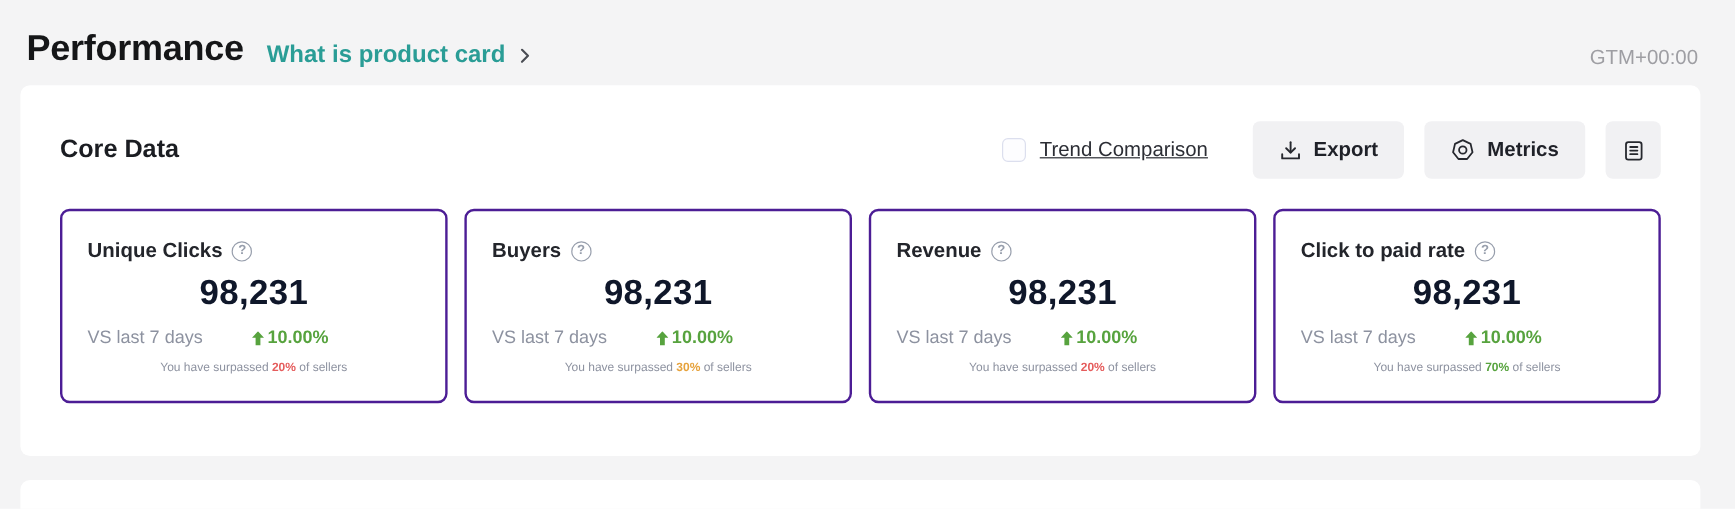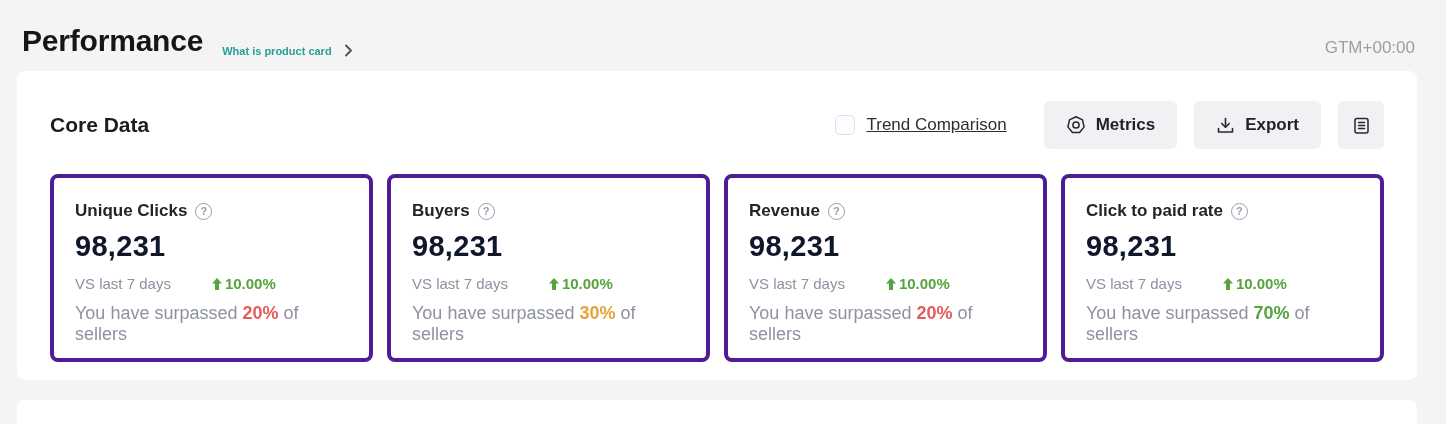--- a/index.html
+++ b/index.html
@@ -11,21 +11,21 @@
   }
   
   .top-header {
     display:flex; align-items:flex-end;
     padding:14px 31px 0 22px; height:58px;
   }
   .page-title { font-size:30px; font-weight:700; color:#151618; letter-spacing:-0.2px; }
   .help-link {
     display:flex; align-items:center; margin-left:19px; cursor:pointer;
   }
-  .help-link-text { color:#2a9d96; font-size:11px; font-weight:600; }
+  .help-link-text { color:#2a9d96; font-size:20px; font-weight:600; }
   .chev { margin-left:11px; display:inline-flex; }
   .header-right { margin-left:auto; display:flex; align-items:center; gap:18px; }
   .timezone { color:#9e9ea3; font-size:17px; }
   .date-box {
     width:366px; height:44px; background:#ffffff;
     border:1px solid #e4e4e7; border-radius:8px;
     display:flex; align-items:center; padding:0 17px;
     font-size:17px; color:#212226; cursor:pointer;
   }
   .date-text { letter-spacing:0.2px; }
@@ -49,34 +49,34 @@
     height:48px; border:none; border-radius:6px; background:#f1f1f3;
     display:inline-flex; align-items:center; gap:10px; padding:0 22px;
     font-family:inherit; font-size:17px; font-weight:600; color:#1f2128;
     cursor:pointer; margin-left:17px;
   }
   .btn.icon-only { width:46px; padding:0; justify-content:center; }
 
   
   .cards { display:flex; gap:14px; margin-top:24px; }
   .card {
-    flex:1; height:188px; background:#fff;
-    border:4px solid #4c1d95; border-radius:8px; padding:23px 21px;
+    flex:1; height:162px; background:#fff;
+    border:2px solid #4c1d95; border-radius:8px; padding:23px 21px;text-align:center;
   }
   .card-label-row { display:flex; align-items:center; gap:8px; }
   .card-label { font-size:17px; font-weight:600; color:#23252b; }
   .help-icon {
     width:17px; height:17px; border:1.4px solid #979eac; border-radius:50%;
     color:#979eac; font-size:11px; font-weight:600;
     display:inline-flex; align-items:center; justify-content:center; cursor:pointer;
   }
   .card-value { margin-top:9px; font-size:29px; font-weight:700; color:#0f172a; letter-spacing:0.3px; }
   .vs-row { margin-top:12px; font-size:15px; color:#8d92a0; display:flex; align-items:center;gap:32px; }
   .vs-change { display:inline-flex; align-items:center; gap:3px; font-weight:600; margin-left:9px; }
-  .surpass-row { margin-top:11px; font-size:18px; color:#8d92a0; }
+  .surpass-row { margin-top:11px; font-size:10px; color:#8d92a0; }
   .surpass-percent { font-weight:600; }
 
   
   .next-panel {
     width:1400px; margin:20px 0 0 17px; height:40px;
     background:#ffffff; border-radius:8px 8px 0 0;
   }
   svg { display:block; }
 </style>
 </head>
@@ -104,37 +104,37 @@
     <div class="section-title">Core Data</div>
 
     <div class="controls">
       <div class="trend-wrap">
         <span class="checkbox"></span>
         <span class="trend-label">Trend Comparison</span>
       </div>
 
       <button class="btn">
         <span>
-          <svg width="20" height="20" viewBox="0 0 20 20" fill="none" stroke="#26282e" stroke-width="1.5" stroke-linejoin="round">
-            <polygon points="10,1.8 16.5,4.9 18.1,11.9 13.6,17.5 6.4,17.5 1.9,11.9 3.5,4.9"></polygon>
-            <circle cx="10" cy="10" r="3.1"></circle>
-          </svg>
-        </span>
-        <span>Metrics</span>
-      </button>
-
-      <button class="btn">
-        <span>
           <svg width="19" height="19" viewBox="0 0 19 19" fill="none" stroke="#26282e" stroke-width="1.6" stroke-linecap="round" stroke-linejoin="round">
             <line x1="9.5" y1="2.5" x2="9.5" y2="11"></line>
             <path d="M5.8 7.5 L9.5 11.2 L13.2 7.5"></path>
             <path d="M2.5 12.5 V16 H16.5 V12.5"></path>
           </svg>
         </span>
         <span>Export</span>
+      </button>
+
+      <button class="btn">
+        <span>
+          <svg width="20" height="20" viewBox="0 0 20 20" fill="none" stroke="#26282e" stroke-width="1.5" stroke-linejoin="round">
+            <polygon points="10,1.8 16.5,4.9 18.1,11.9 13.6,17.5 6.4,17.5 1.9,11.9 3.5,4.9"></polygon>
+            <circle cx="10" cy="10" r="3.1"></circle>
+          </svg>
+        </span>
+        <span>Metrics</span>
       </button>
 
       <button class="btn icon-only">
         <span>
           <svg width="17" height="19" viewBox="0 0 17 19" fill="none" stroke="#26282e" stroke-width="1.5" stroke-linecap="round">
             <rect x="2" y="2.5" width="13" height="14.5" rx="2"></rect>
             <line x1="5.5" y1="6.5" x2="11.5" y2="6.5"></line>
             <line x1="5.5" y1="9.5" x2="11.5" y2="9.5"></line>
             <line x1="5.5" y1="12.5" x2="11.5" y2="12.5"></line>
           </svg>

